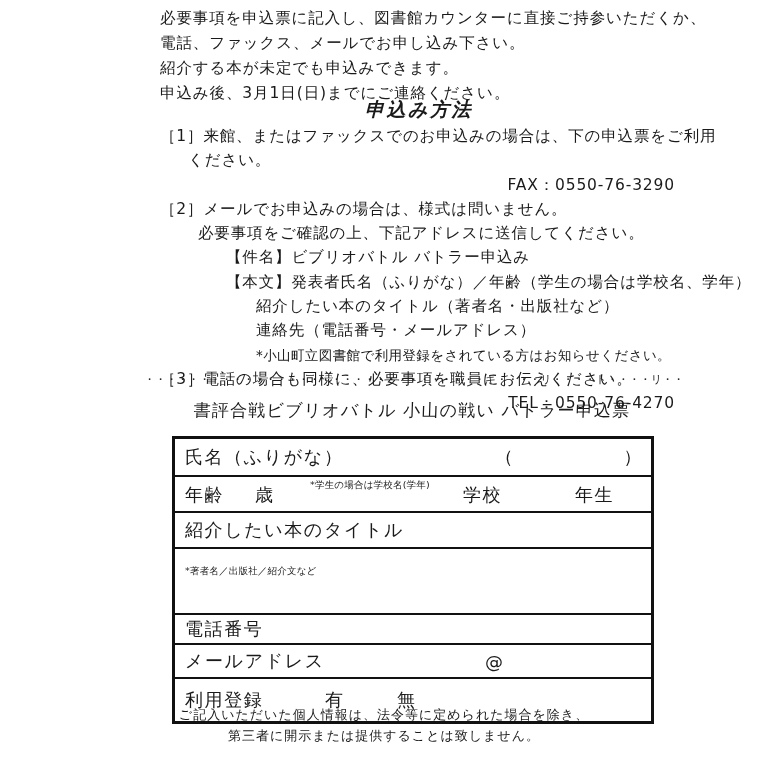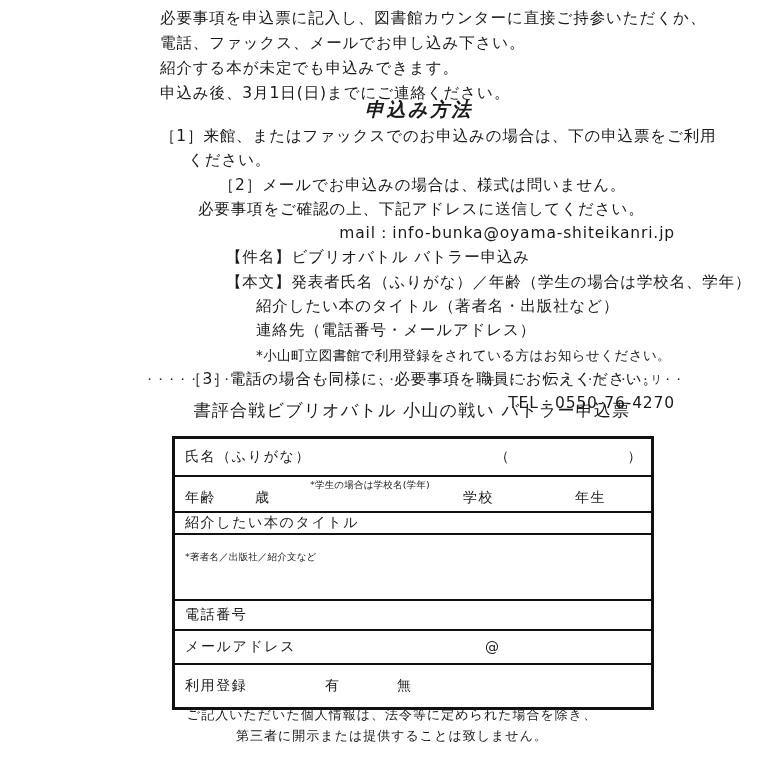--- a/index.html
+++ b/index.html
@@ -57,21 +57,21 @@
     left: 128px;
     top: 124px;
     width: 525px;
   }
   .step-line {
     font-size: 15.5px;
     line-height: 24.3px;
     letter-spacing: 0.85px;
     white-space: nowrap;
   }
-  .ind-0  { padding-left: 0; text-align: center; }
+  .ind-0  { padding-left: 0; }
   .ind-1  { padding-left: 28px; }
   .ind-2  { padding-left: 38px; }
   .ind-3  { padding-left: 66px; }
   .ind-4  { padding-left: 96px; }
   .right  { text-align: right; padding-right: 10px; }
   .note-small {
     font-size: 13.5px;
     letter-spacing: 0.4px;
   }
 
@@ -119,44 +119,44 @@
     border-bottom: 2px solid #111;
     box-sizing: border-box;
     display: flex;
     align-items: center;
     padding: 0 10px;
   }
   .row:last-child { border-bottom: none; }
 
   .r-name    { height: 38px; }
   .r-age     { height: 36px; align-items: flex-end; padding-bottom: 4px; }
-  .r-title   { height: 22px; }
+  .r-title   { height: 36px; }
   .r-blank   { height: 66px; align-items: flex-start; padding-top: 16px; }
   .r-tel     { height: 30px; }
   .r-mail    { height: 34px; }
   .r-reg     { height: 42px; }
 
   .cell-label {
-    font-size: 14px;
+    font-size: 18px;
     letter-spacing: 1.6px;
     white-space: nowrap;
     text-align: right;
   }
   .tiny {
     font-size: 9.5px;
     letter-spacing: 0.2px;
     white-space: nowrap;
     color: #222;
   }
   .abs { position: absolute; }
 
   
   .privacy {
     position: absolute;
-    left: 8px;
+    left: 0;
     top: 704px;
     width: 704px;
     text-align: center;
   }
   .privacy-line {
     font-size: 13px;
     line-height: 21px;
     letter-spacing: 1px;
     white-space: nowrap;
   }
@@ -171,23 +171,23 @@
     <div class="intro-line">電話、ファックス、メールでお申し込み下さい。</div>
     <div class="intro-line">紹介する本が未定でも申込みできます。</div>
     <div class="intro-line">申込み後、3月1日(日)までにご連絡ください。</div>
   </div>
 
   <div class="method-title">申込み方法</div>
 
   <div class="steps">
     <div class="step-line ind-0">［1］来館、またはファックスでのお申込みの場合は、下の申込票をご利用</div>
     <div class="step-line ind-1">ください。</div>
+    <div class="step-line right">FAX：0550-76-3290</div>
     <div class="step-line ind-0">［2］メールでお申込みの場合は、様式は問いません。</div>
     <div class="step-line ind-2">必要事項をご確認の上、下記アドレスに送信してください。</div>
-    <div class="step-line right">mail：info-bunka@oyama-shiteikanri.jp</div>
     <div class="step-line ind-3">【件名】ビブリオバトル バトラー申込み</div>
     <div class="step-line ind-3">【本文】発表者氏名（ふりがな）／年齢（学生の場合は学校名、学年）</div>
     <div class="step-line ind-4">紹介したい本のタイトル（著者名・出版社など）</div>
     <div class="step-line ind-4">連絡先（電話番号・メールアドレス）</div>
     <div class="step-line ind-4 note-small">*小山町立図書館で利用登録をされている方はお知らせください。</div>
     <div class="step-line ind-0">［3］電話の場合も同様に、必要事項を職員にお伝えください。</div>
     <div class="step-line right">TEL：0550-76-4270</div>
   </div>
 
   <div class="cutline">・・・・・・・・・・・・・・・・・・・・・・・・・・・・・・・キ・・・・リ・・・・ト・・・・リ・・・・・・・・・・・・・・・・・・・・・・・・・・・・・・</div>

